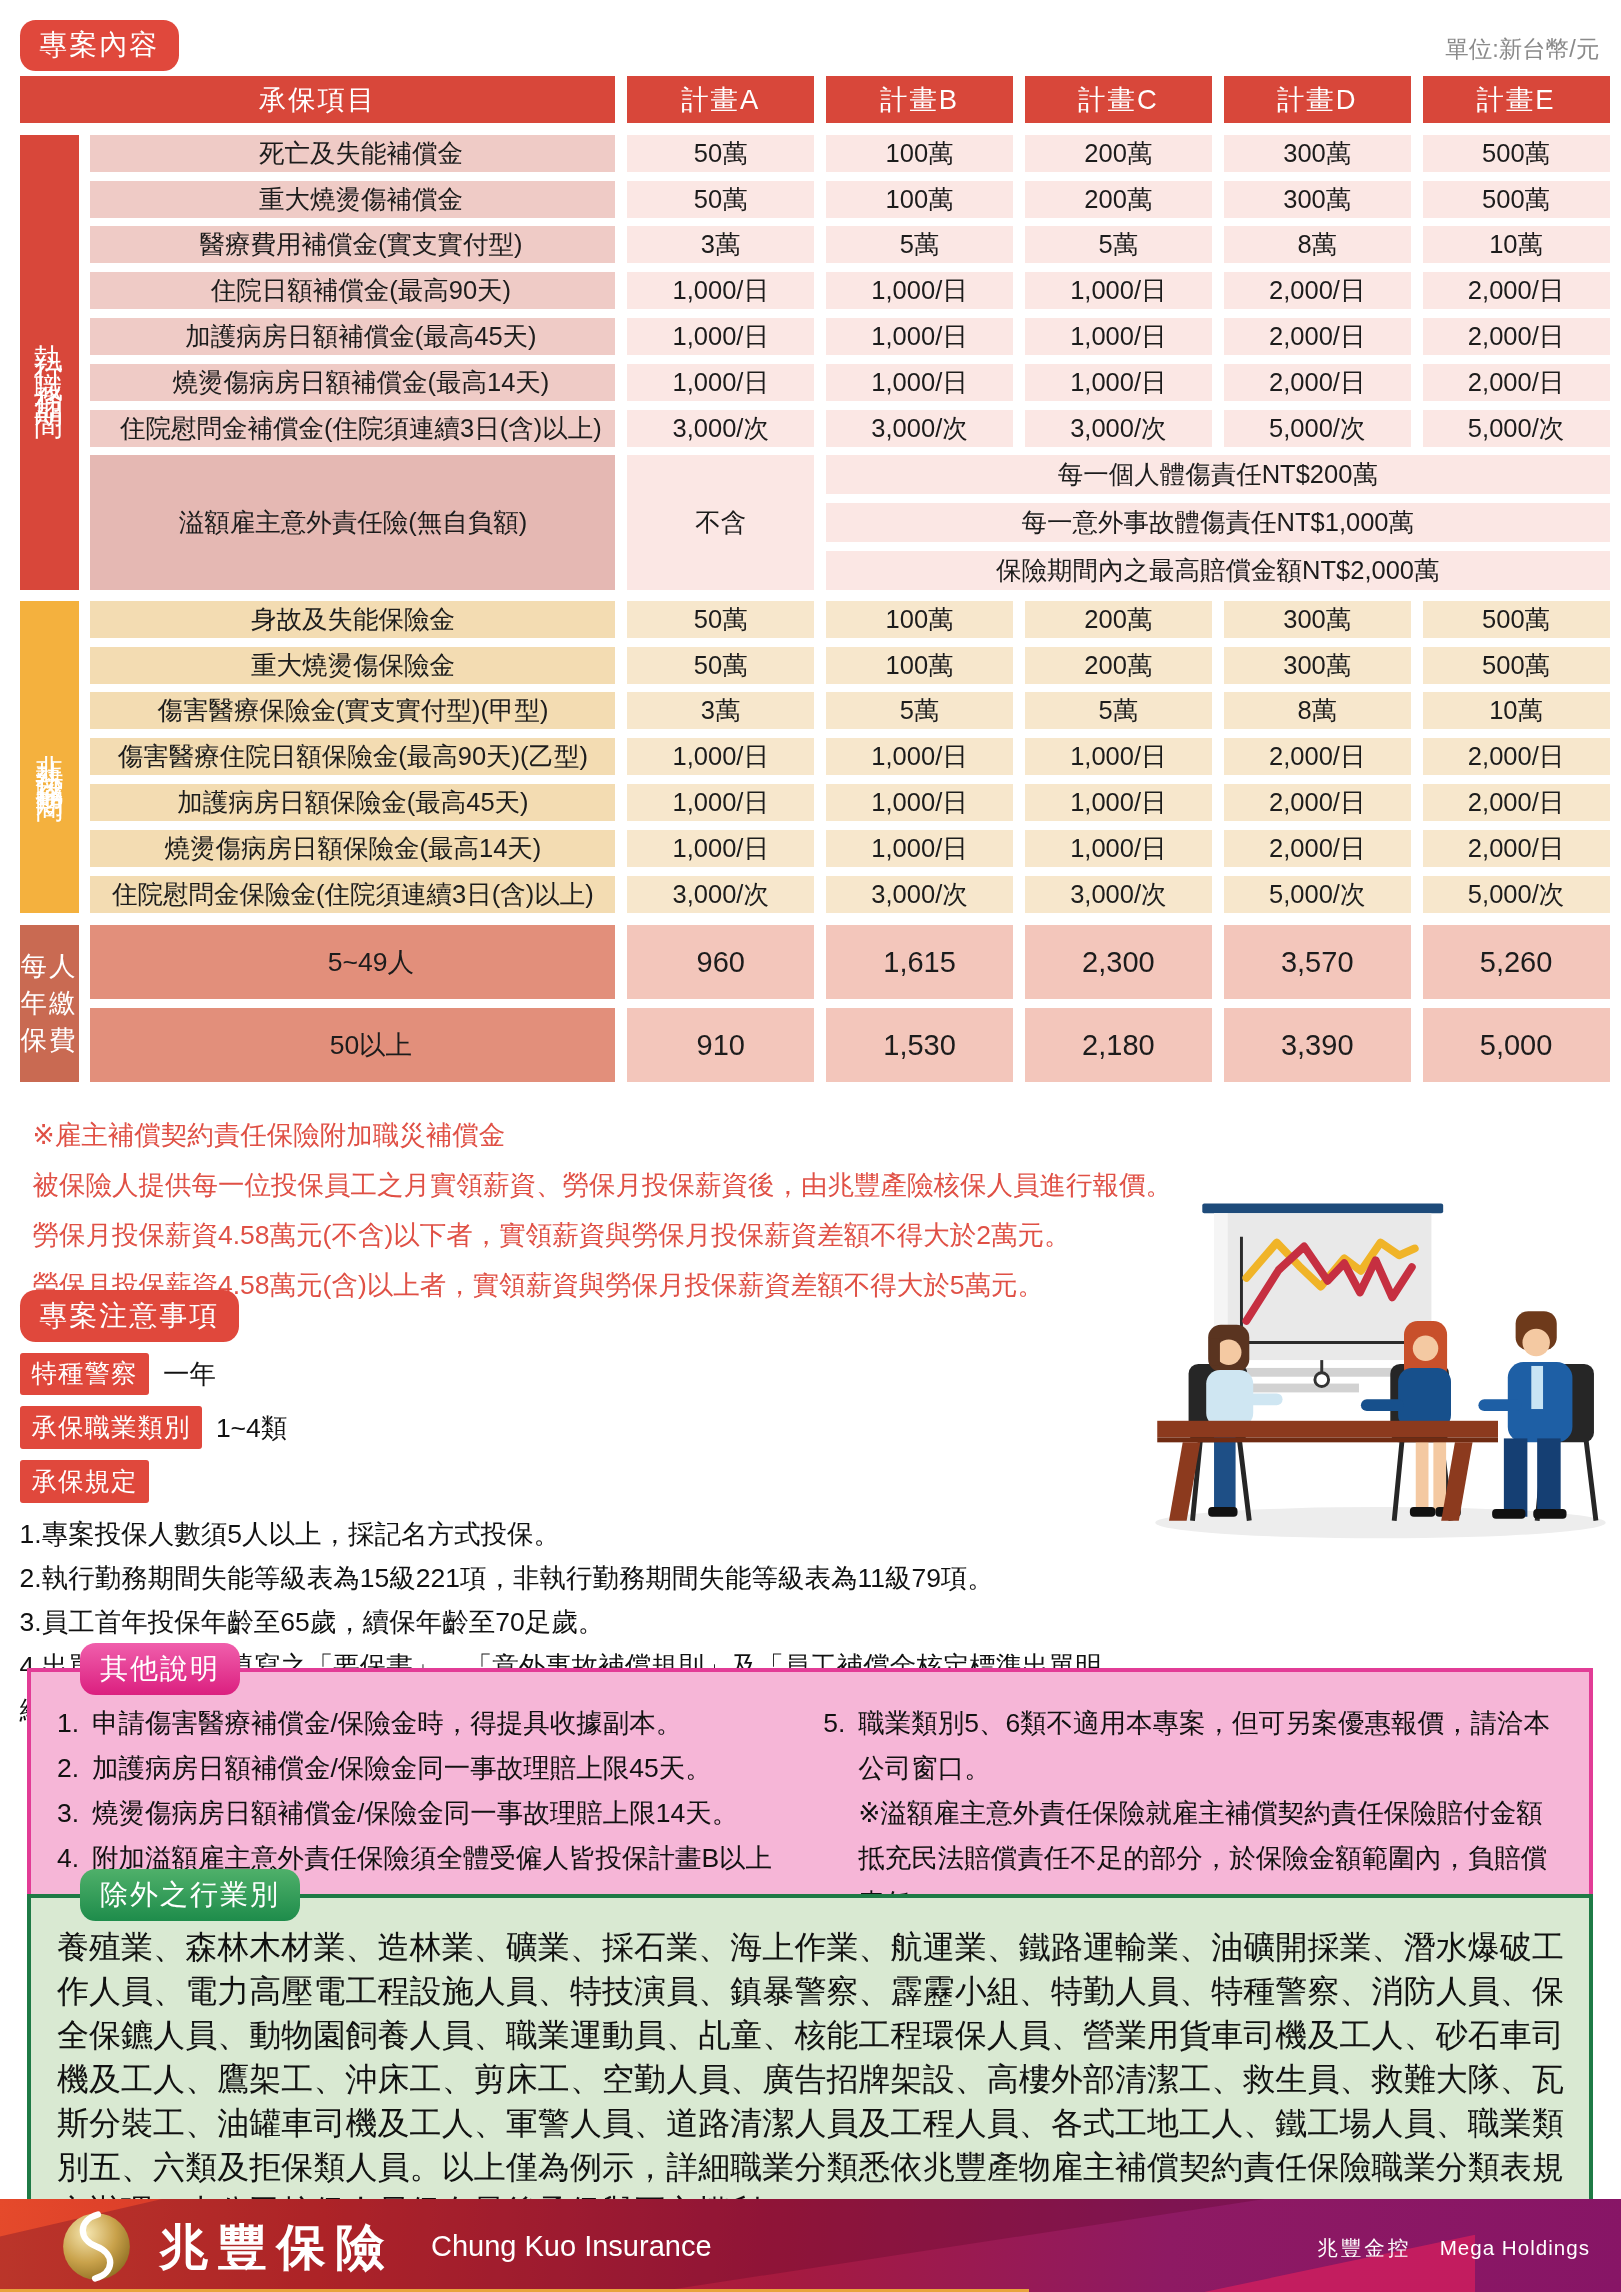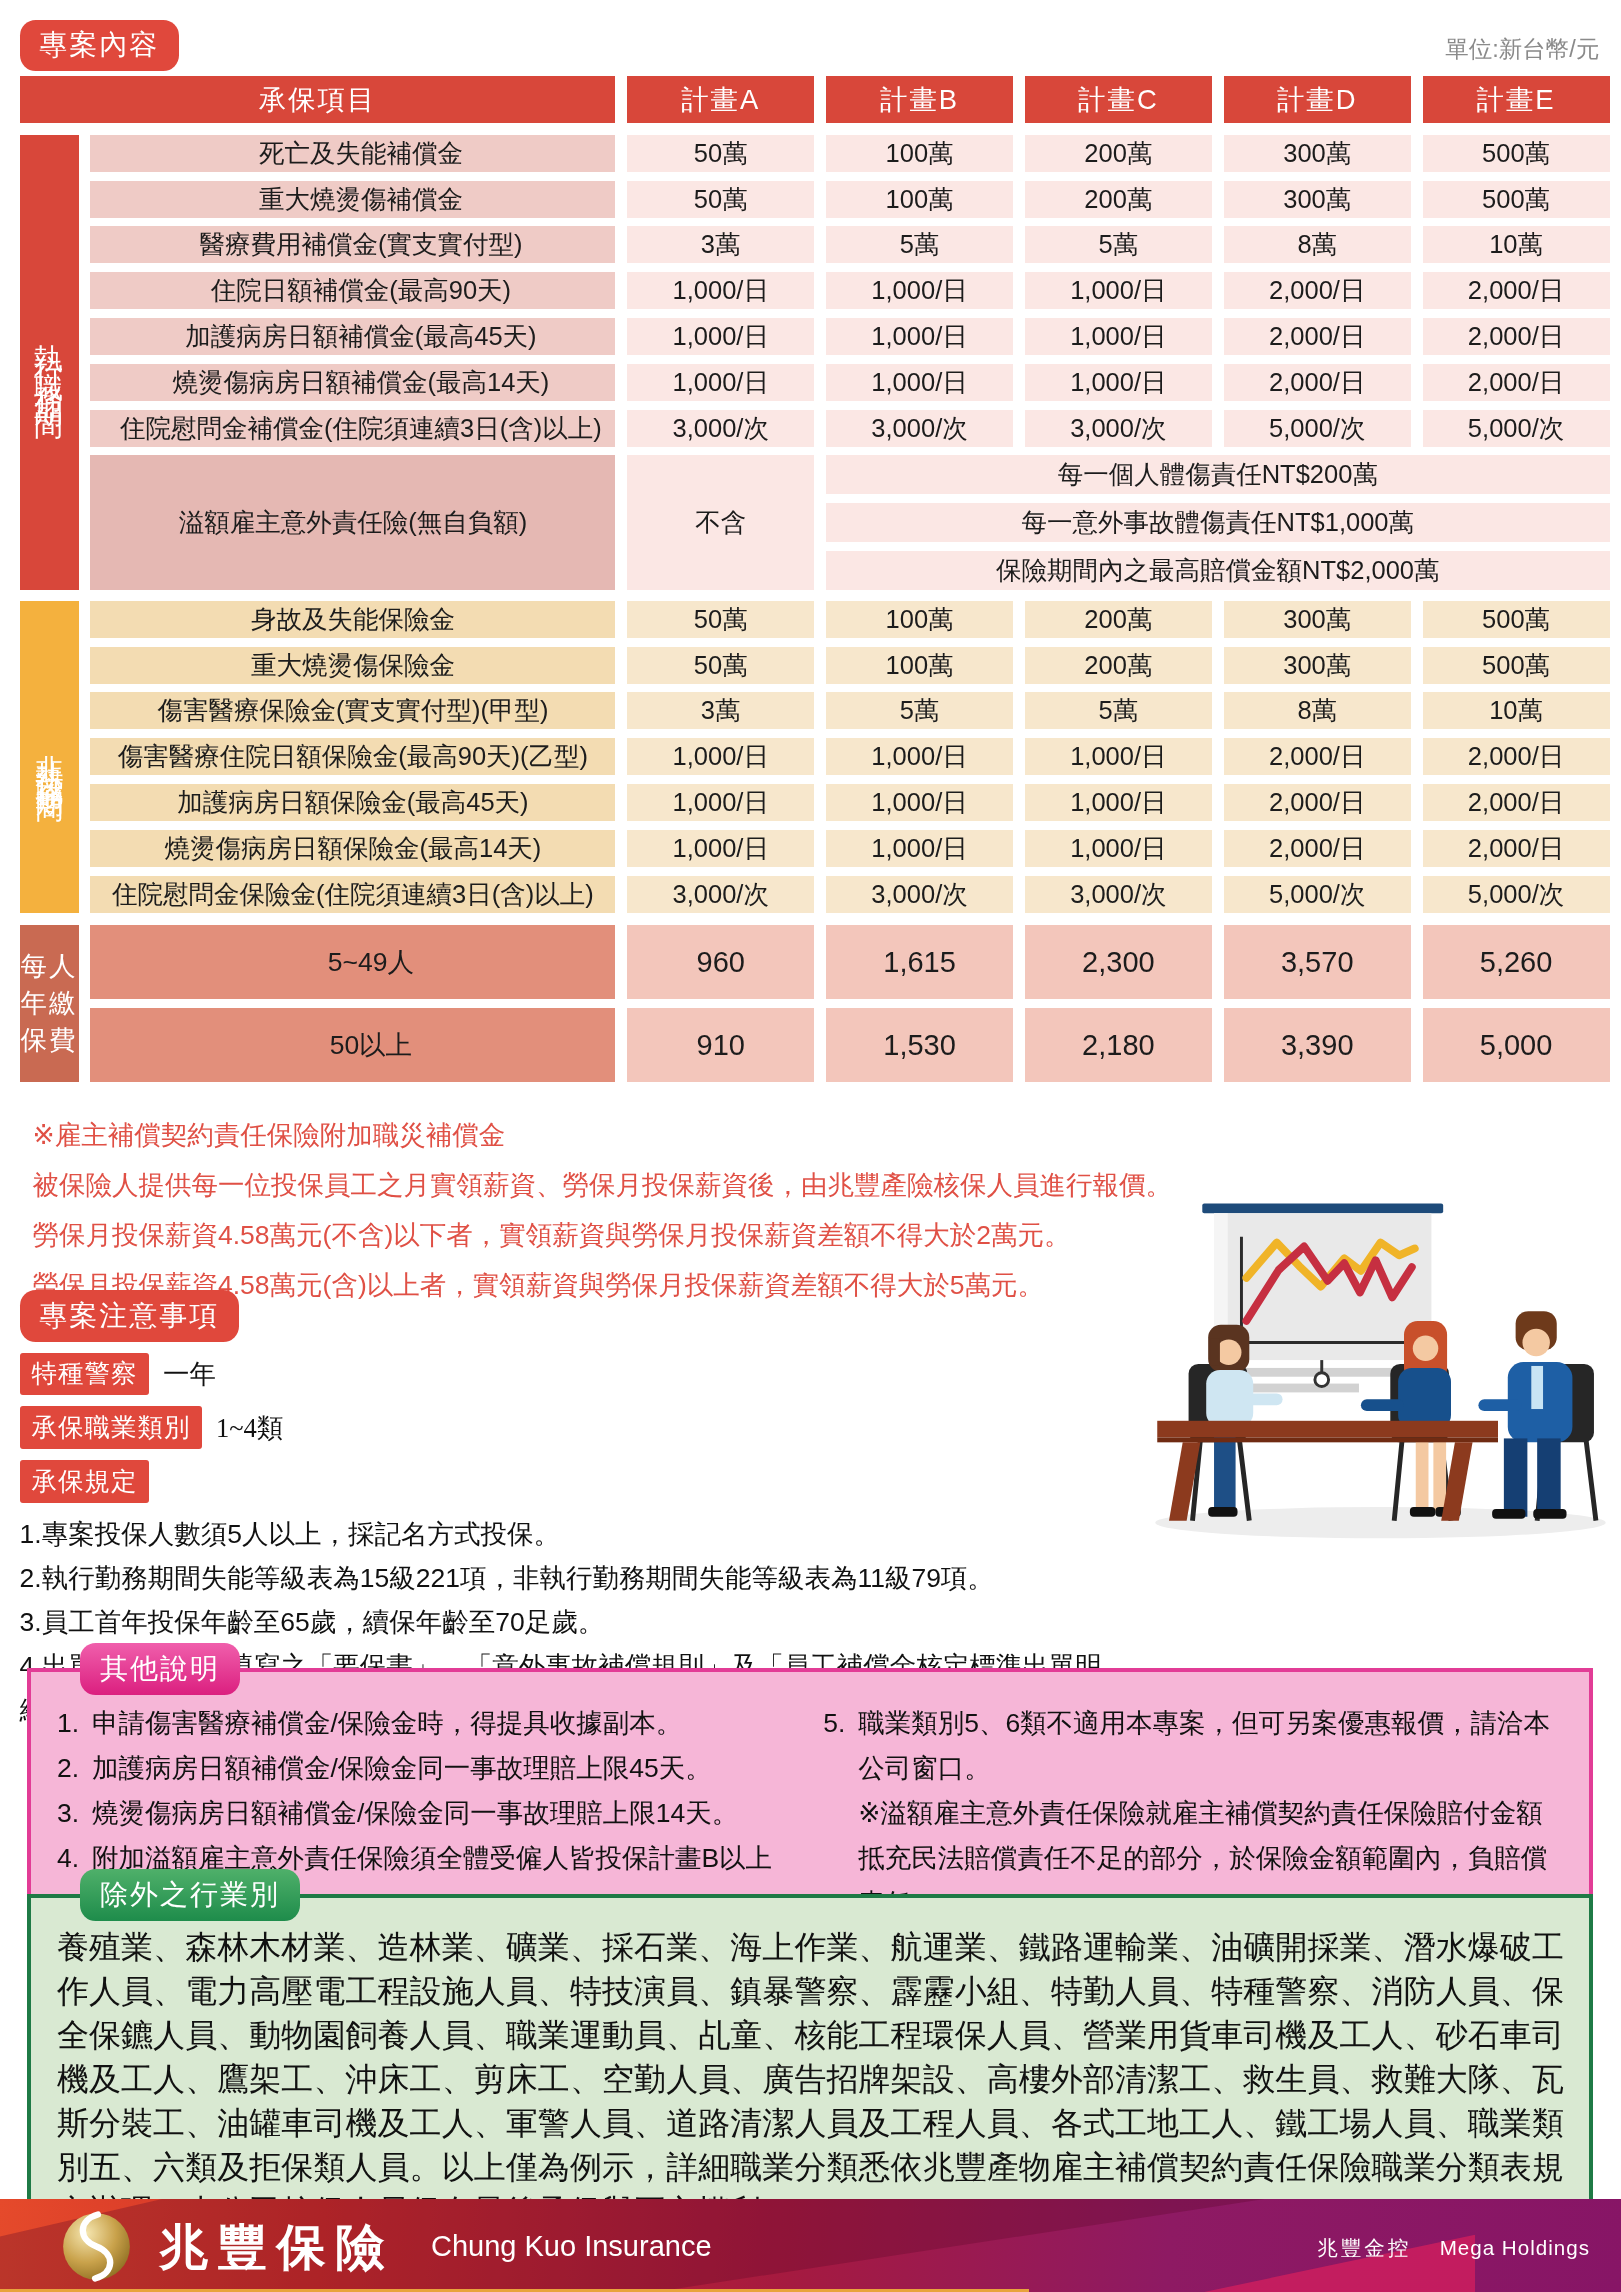--- a/index.html
+++ b/index.html
@@ -47,21 +47,21 @@
   .m1,.m2,.m3{grid-column:4/8;background:#FBE7E4;}
   .m1{grid-row:8;} .m2{grid-row:9;} .m3{grid-row:10;}
 
   
   #red-notes{position:absolute;left:23.5px;top:1106px;color:#E05045;font-size:26.5px;line-height:41px;}
   #red-notes p{margin:9px;}
 
   
   #notice{position:absolute;left:19.6px;top:1290px;width:1108px;}
   .field-row{margin-top:10.8px;display:flex;align-items:center;}
-  .field-val{font-size:26.5px;color:#111;margin-left:13.7px;font-family:Liberation Serif, serif;}
+  .field-val{font-size:26.5px;color:#111;margin-left:13.7px;}
   #notice-rules{margin-top:9.8px;font-size:26.5px;line-height:44px;color:#111;}
   #notice-rules p{margin:0;}
 
   
   #illus{position:absolute;left:1149px;top:1176px;width:463px;height:376px;}
 
   
   #pink-box{position:absolute;left:27.4px;top:1668px;width:1507px;
     background:#F6B6D7;border:4.9px solid #E23C96;padding:29px 25.5px 17.6px 25.5px;}
   #pink-badge{position:absolute;top:-29px;left:49px;background:linear-gradient(180deg,#F05FAC,#DB1F7F);}

